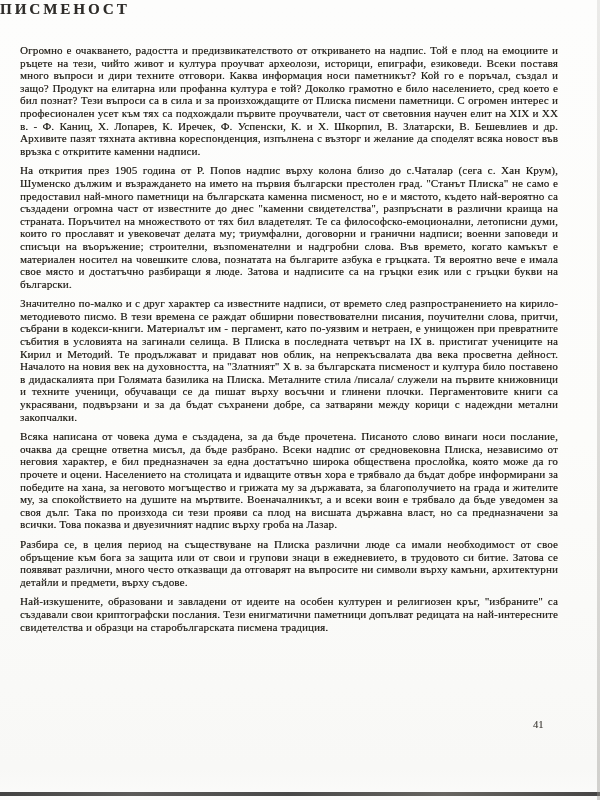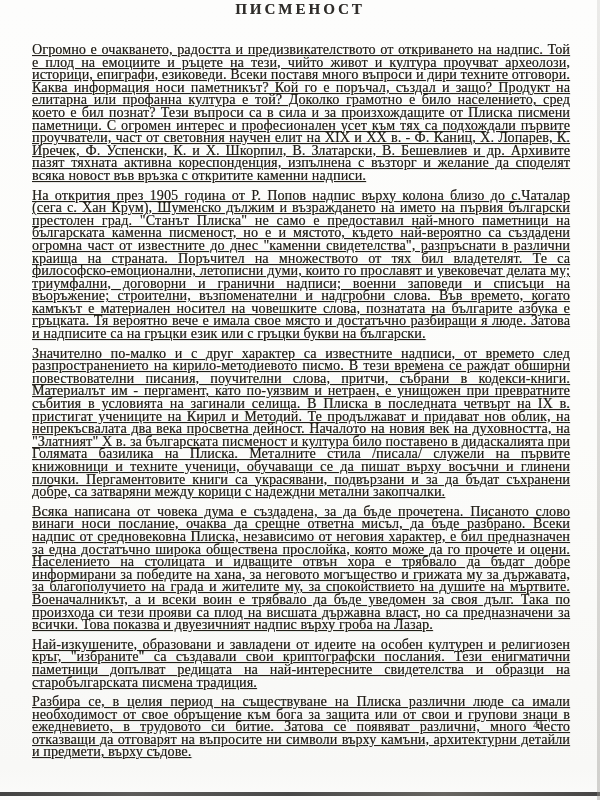--- a/index.html
+++ b/index.html
@@ -16,39 +16,38 @@
     height: 800px;
     background: linear-gradient(180deg, #fdfdfc 0%, #fcfcfa 55%, #f8f8f6 96%, #fbfbfa 100%);
     font-family: "Liberation Serif", "DejaVu Serif", serif;
   }
   .title {
     position: absolute;
     top: 1px;
     left: 0;
     right: 0;
     margin: 0;
-    text-align: center;
+    text-align: left;
     font-size: 15px;
     font-weight: bold;
     letter-spacing: 3px;
     color: #2e2c29;
     text-shadow: 0.3px 0.2px 0 rgba(46,44,41,0.45);
   }
   .body-text {
     position: absolute;
     top: 44px;
-    left: 32px;
+    left: 20px;
     width: 538px;
     color: #232019;
-    font-size: 14px;
+    font-size: 11px;
     line-height: 12.6px;
     letter-spacing: 0.15px;
     text-align: justify;
     text-justify: inter-word;
-    text-decoration: underline;
   }
   .body-text p {
     margin: 0 0 7px 0;
     text-shadow: 0.3px 0.2px 0 rgba(40,37,32,0.55);
   }
   .page-number {
     position: absolute;
     top: 719px;
     left: 533px;
     font-size: 10.5px;
@@ -77,21 +76,21 @@
 <body>
 
 <div class="page">
   <h1 class="title">ПИСМЕНОСТ</h1>
 
   <div class="body-text">
       <p>Огромно е очакването, радостта и предизвикателството от откриването на надпис. Той е плод на емоциите и ръцете на тези, чийто живот и култура проучват археолози, историци, епиграфи, езиковеди. Всеки поставя много въпроси и дири техните отговори. Каква информация носи паметникът? Кой го е поръчал, създал и защо? Продукт на елитарна или профанна култура е той? Доколко грамотно е било населението, сред което е бил познат? Тези въпроси са в сила и за произхождащите от Плиска писмени паметници. С огромен интерес и професионален усет към тях са подхождали първите проучватели, част от световния научен елит на XIX и XX в. - Ф. Каниц, Х. Лопарев, К. Иречек, Ф. Успенски, К. и Х. Шкорпил, В. Златарски, В. Бешевлиев и др. Архивите пазят тяхната активна кореспонденция, изпълнена с възторг и желание да споделят всяка новост във връзка с откритите каменни надписи.</p>
       <p>На открития през 1905 година от Р. Попов надпис върху колона близо до с.Чаталар (сега с. Хан Крум), Шуменско дължим и възраждането на името на първия български престолен град. "Станът Плиска" не само е предоставил най-много паметници на българската каменна писменост, но е и мястото, където най-вероятно са създадени огромна част от известните до днес "каменни свидетелства", разпръснати в различни краища на страната. Поръчител на множеството от тях бил владетелят. Те са философско-емоционални, летописни думи, които го прославят и увековечат делата му; триумфални, договорни и гранични надписи; военни заповеди и списъци на въоръжение; строителни, възпоменателни и надгробни слова. Във времето, когато камъкът е материален носител на човешките слова, познатата на българите азбука е гръцката. Тя вероятно вече е имала свое място и достатъчно разбиращи я люде. Затова и надписите са на гръцки език или с гръцки букви на български.</p>
       <p>Значително по-малко и с друг характер са известните надписи, от времето след разпространението на кирило-методиевото писмо. В тези времена се раждат обширни повествователни писания, поучителни слова, притчи, събрани в кодекси-книги. Материалът им - пергамент, като по-уязвим и нетраен, е унищожен при превратните събития в условията на загинали селища. В Плиска в последната четвърт на IX в. пристигат учениците на Кирил и Методий. Те продължават и придават нов облик, на непрекъсвалата два века просветна дейност. Началото на новия век на духовността, на "Златният" X в. за българската писменост и култура било поставено в дидаскалията при Голямата базилика на Плиска. Металните стила /писала/ служели на първите книжовници и техните ученици, обучаващи се да пишат върху восъчни и глинени плочки. Пергаментовите книги са украсявани, подвързани и за да бъдат съхранени добре, са затваряни между корици с надеждни метални закопчалки.</p>
       <p>Всяка написана от човека дума е създадена, за да бъде прочетена. Писаното слово винаги носи послание, очаква да срещне ответна мисъл, да бъде разбрано. Всеки надпис от средновековна Плиска, независимо от неговия характер, е бил предназначен за една достатъчно широка обществена прослойка, която може да го прочете и оцени. Населението на столицата и идващите отвън хора е трябвало да бъдат добре информирани за победите на хана, за неговото могъщество и грижата му за държавата, за благополучието на града и жителите му, за спокойствието на душите на мъртвите. Военачалникът, а и всеки воин е трябвало да бъде уведомен за своя дълг. Така по произхода си тези прояви са плод на висшата държавна власт, но са предназначени за всички. Това показва и двуезичният надпис върху гроба на Лазар.</p>
+      <p>Разбира се, в целия период на съществуване на Плиска различни люде са имали необходимост от свое обръщение към бога за защита или от свои и групови знаци в ежедневието, в трудовото си битие. Затова се появяват различни, много често отказващи да отговарят на въпросите ни символи върху камъни, архитектурни детайли и предмети, върху съдове.</p>
       <p>Най-изкушените, образовани и завладени от идеите на особен културен и религиозен кръг, "избраните" са създавали свои криптографски послания. Тези енигматични паметници допълват редицата на най-интересните свидетелства и образци на старобългарската писмена традиция.</p>
-      <p>Разбира се, в целия период на съществуване на Плиска различни люде са имали необходимост от свое обръщение към бога за защита или от свои и групови знаци в ежедневието, в трудовото си битие. Затова се появяват различни, много често отказващи да отговарят на въпросите ни символи върху камъни, архитектурни детайли и предмети, върху съдове.</p>
     </div>
 
   <div class="page-number">41</div>
 
   <div class="scan-edge-bottom"></div>
   <div class="scan-edge-right"></div>
 </div>
 
 </body></html>

